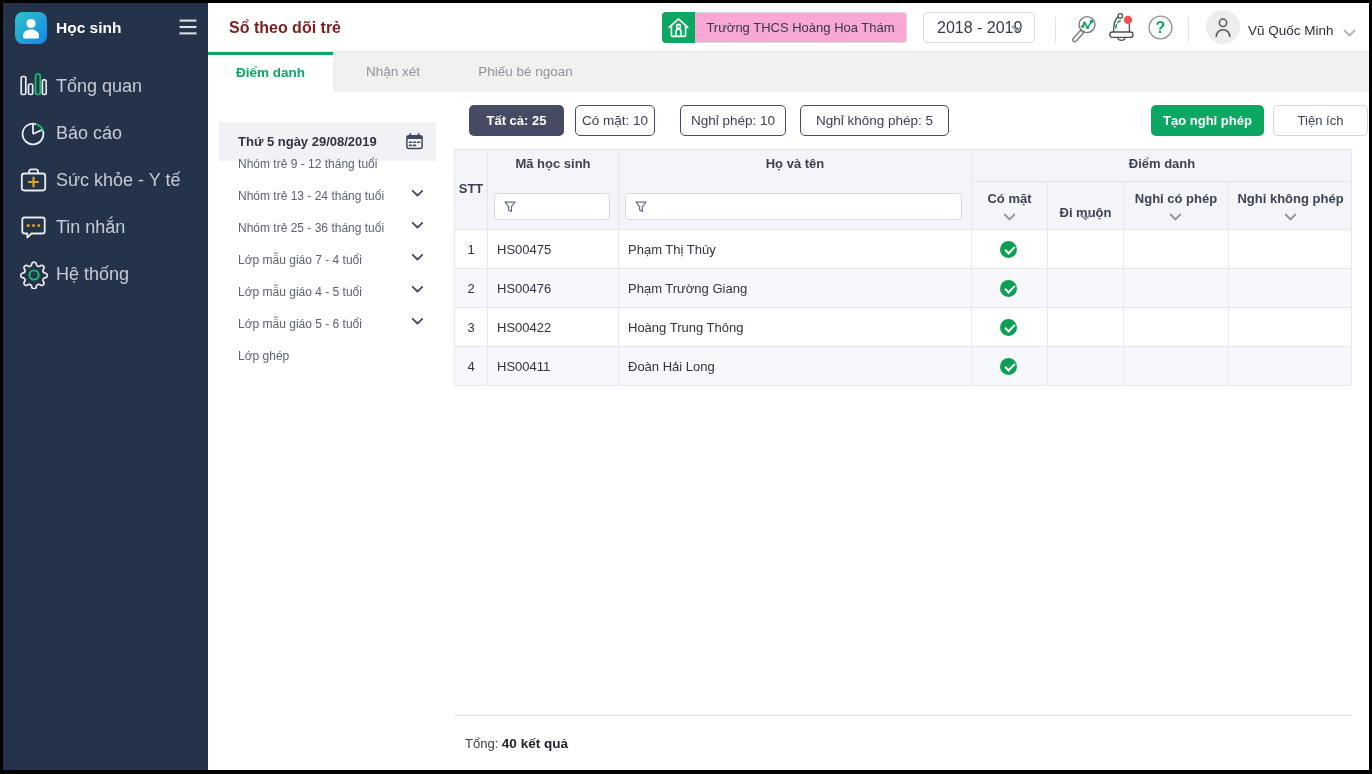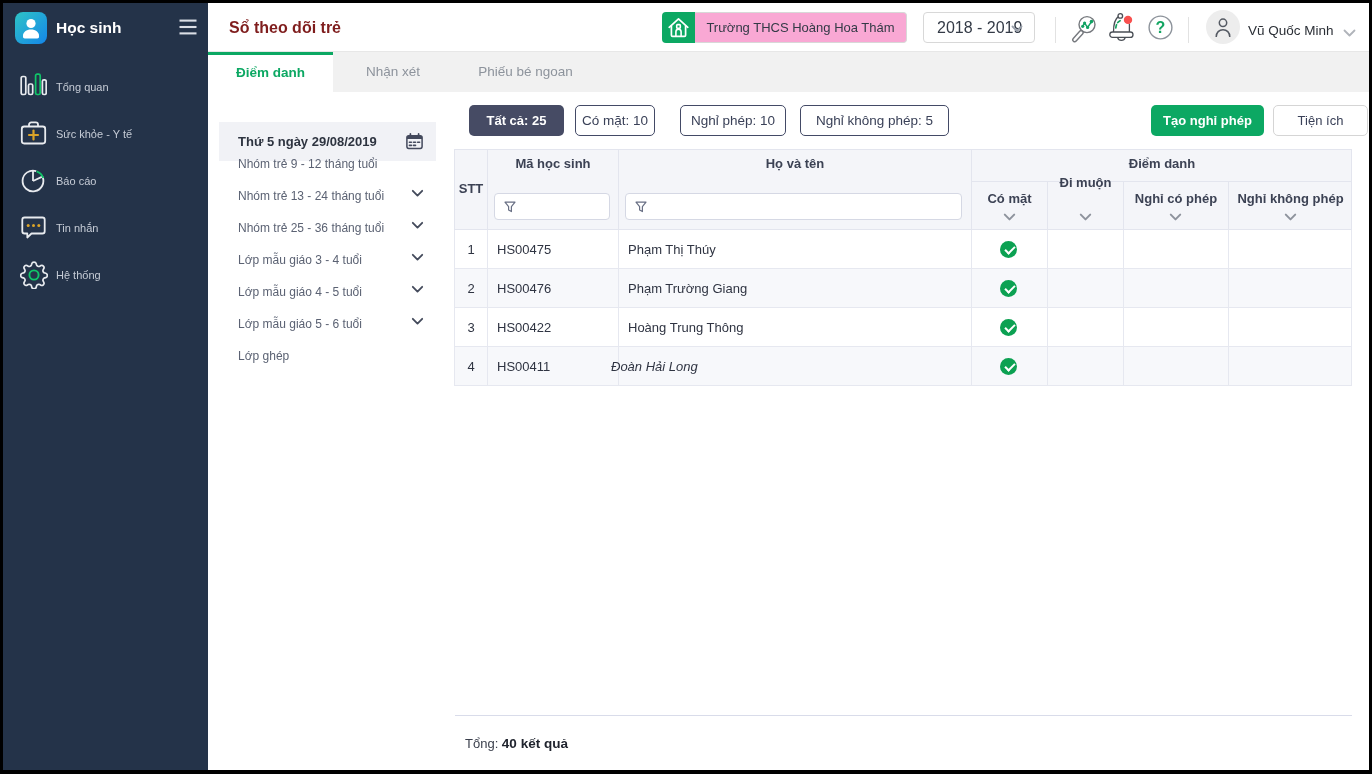--- a/index.html
+++ b/index.html
@@ -7,21 +7,21 @@
   font-family:"Liberation Sans", sans-serif; }
 .app { position:absolute; left:3px; top:3px; width:1366px; height:767px; background:#fff; overflow:hidden; }
 .abs { position:absolute; }
 
 
 .sidebar { position:absolute; left:0; top:0; width:205px; height:767px; background:#243349; }
 .logo { position:absolute; left:12px; top:9px; width:32px; height:32px; border-radius:8px;
   background:linear-gradient(135deg,#2ec4c6 0%,#1486ea 100%); }
 .brand { position:absolute; left:53px; top:16px; color:#fff; font-size:15.5px; font-weight:700; }
 .nav { position:absolute; left:0; top:63px; width:205px; }
-.nav-item { position:relative; height:41px; margin-bottom:6px; display:flex; align-items:center; color:#c6ccd6; font-size:11px;padding-left:36px; }
+.nav-item { position:relative; height:41px; margin-bottom:6px; display:flex; align-items:center; color:#c6ccd6; font-size:18px;padding-left:36px; }
 .nav-item .ic { position:absolute; left:17px; width:27px; height:27px; }
 .nav-item .lbl { position:absolute; left:53px; }
 .nav-item.active { background:#4a5468; color:#0dbd5e; font-weight:700; }
 .nav-item.active::before { content:""; position:absolute; left:0; top:0; width:4px; height:41px; background:#0fd153; }
 
 
 .header { position:absolute; left:205px; top:0; width:1161px; height:49px; background:#fff; border-bottom:1px solid #e7e7e7; }
 .title { position:absolute; left:226px; top:16px; font-size:16px; font-weight:700; color:#7f1d1d; }
 .schoolbtn { position:absolute; left:659px; top:9px; width:33px; height:31px; background:#0ca863; border-radius:4px 0 0 4px; }
 .schoolbox { position:absolute; left:692px; top:9px; width:212px; height:31px; border:1px solid #d8d8d8; border-left:none; border-radius:0 4px 4px 0; background:#f9a8d4; line-height:29px; text-align:center; font-size:13px; color:#333a46; white-space:nowrap; overflow:hidden; }
@@ -80,35 +80,35 @@
           <span class="ic"><svg width="27" height="27" viewBox="0 0 27 27" fill="none">
               <rect x="1.2" y="3.5" width="4.6" height="18" rx="1.6" stroke="#e8ebef" stroke-width="1.7"></rect>
               <rect x="8.5" y="11" width="4.2" height="10.5" rx="1.6" stroke="#e8ebef" stroke-width="1.7"></rect>
               <rect x="15.6" y="1.2" width="4.6" height="20.3" rx="1.6" stroke="#10c569" stroke-width="1.7"></rect>
               <rect x="22.4" y="6.8" width="3.8" height="14.7" rx="1.5" stroke="#e8ebef" stroke-width="1.7"></rect>
             </svg></span>
           <span class="lbl">Tổng quan</span>
         </div>
       <div class="nav-item">
           <span class="ic"><svg width="27" height="27" viewBox="0 0 27 27" fill="none">
+              <path d="M22.4 9.6 A10.4 10.4 0 1 1 16.2 4.1" stroke="#e8ebef" stroke-width="1.8"></path>
+              <path d="M13 14 V3.6" stroke="#e8ebef" stroke-width="1.8"></path>
+              <path d="M13 14 L22.4 9.6" stroke="#e8ebef" stroke-width="1.8"></path>
+              <path d="M16.6 4.3 A10.4 10.4 0 0 1 23.2 11.0" stroke="#10c569" stroke-width="1.9"></path>
+            </svg></span>
+          <span class="lbl">Báo cáo</span>
+        </div>
+      <div class="nav-item">
+          <span class="ic"><svg width="27" height="27" viewBox="0 0 27 27" fill="none">
               <rect x="1.8" y="6.5" width="23.4" height="17" rx="2.4" stroke="#e8ebef" stroke-width="1.8"></rect>
               <path d="M9 6.3 V4.6 c0-1.2 1-2.2 2.2-2.2 h4.6 c1.2 0 2.2 1 2.2 2.2 V6.3" stroke="#e8ebef" stroke-width="1.8"></path>
               <line x1="13.5" y1="10.5" x2="13.5" y2="19.5" stroke="#dba428" stroke-width="2.2" stroke-linecap="round"></line>
               <line x1="9" y1="15" x2="18" y2="15" stroke="#dba428" stroke-width="2.2" stroke-linecap="round"></line>
             </svg></span>
           <span class="lbl">Sức khỏe - Y tế</span>
-        </div>
-      <div class="nav-item">
-          <span class="ic"><svg width="27" height="27" viewBox="0 0 27 27" fill="none">
-              <path d="M22.4 9.6 A10.4 10.4 0 1 1 16.2 4.1" stroke="#e8ebef" stroke-width="1.8"></path>
-              <path d="M13 14 V3.6" stroke="#e8ebef" stroke-width="1.8"></path>
-              <path d="M13 14 L22.4 9.6" stroke="#e8ebef" stroke-width="1.8"></path>
-              <path d="M16.6 4.3 A10.4 10.4 0 0 1 23.2 11.0" stroke="#10c569" stroke-width="1.9"></path>
-            </svg></span>
-          <span class="lbl">Báo cáo</span>
         </div>
       <div class="nav-item">
           <span class="ic"><svg width="27" height="27" viewBox="0 0 27 27" fill="none">
               <path d="M4.6 3.5 h17.8 c1.3 0 2.3 1 2.3 2.3 v11.4 c0 1.3-1 2.3-2.3 2.3 H11.5 l-4.2 4 v-4 H4.6 c-1.3 0-2.3-1-2.3-2.3 V5.8 c0-1.3 1-2.3 2.3-2.3 z" stroke="#e8ebef" stroke-width="1.8" stroke-linejoin="round"></path>
               <circle cx="8.2" cy="11.5" r="1.5" fill="#dba428"></circle>
               <circle cx="13.5" cy="11.5" r="1.5" fill="#dba428"></circle>
               <circle cx="18.8" cy="11.5" r="1.5" fill="#dba428"></circle>
             </svg></span>
           <span class="lbl">Tin nhắn</span>
         </div>
@@ -192,21 +192,21 @@
           <line x1="7.5" y1="9.3" x2="9.5" y2="9.3"></line>
           <line x1="11.6" y1="9.3" x2="13.6" y2="9.3"></line>
           <line x1="3.4" y1="12.4" x2="5.4" y2="12.4"></line>
           <line x1="7.5" y1="12.4" x2="9.5" y2="12.4"></line>
         </g>
       </svg>
     </div>
   <div class="classitem" style="top:154px;">Nhóm trẻ 9 - 12 tháng tuổi</div>
   <div class="classitem" style="top:186px;">Nhóm trẻ 13 - 24 tháng tuổi</div>
   <div class="classitem" style="top:218px;">Nhóm trẻ 25 - 36 tháng tuổi</div>
-  <div class="classitem" style="top:250px;">Lớp mẫu giáo 3 - 4 tuổi</div>
+  <div class="classitem" style="top:250px;">Lớp mẫu giáo 7 - 4 tuổi</div>
   <div class="classitem" style="top:282px;">Lớp mẫu giáo 4 - 5 tuổi</div>
   <div class="classitem" style="top:314px;">Lớp mẫu giáo 5 - 6 tuổi</div>
   <div class="classitem" style="top:346px;">Lớp ghép</div>
   <svg class="cchev" style="top:186px;" width="13" height="9" viewBox="0 0 13 9" fill="none">
       <path d="M1.8 1.8 L6.5 6.6 L11.2 1.8" stroke="#434a5b" stroke-width="1.8" stroke-linecap="round" stroke-linejoin="round"></path>
     </svg>
   <svg class="cchev" style="top:218px;" width="13" height="9" viewBox="0 0 13 9" fill="none">
       <path d="M1.8 1.8 L6.5 6.6 L11.2 1.8" stroke="#434a5b" stroke-width="1.8" stroke-linecap="round" stroke-linejoin="round"></path>
     </svg>
   <svg class="cchev" style="top:250px;" width="13" height="9" viewBox="0 0 13 9" fill="none">
@@ -234,21 +234,21 @@
   <div class="abs" style="left:1044px;top:178px;width:1px;height:49px;background:#e3e5ee;"></div>
   <div class="abs" style="left:1120px;top:178px;width:1px;height:49px;background:#e3e5ee;"></div>
   <div class="abs" style="left:1225px;top:178px;width:1px;height:49px;background:#e3e5ee;"></div>
   <div class="abs" style="left:968px;top:178px;width:381px;height:1px;background:#e3e5ee;"></div>
 
   <div class="htx" style="left:451px;top:178px;width:34px;">STT</div>
   <div class="htx" style="left:485px;top:153px;width:130px;">Mã học sinh</div>
   <div class="htx" style="left:616px;top:153px;width:352px;">Họ và tên</div>
   <div class="htx" style="left:969px;top:153px;width:380px;">Điểm danh</div>
   <div class="htx" style="left:969px;top:188px;width:75px;">Có mặt</div>
-  <div class="htx" style="left:1045px;top:172px;width:75px;">Đi muộn</div>
+  <div class="htx" style="left:1045px;top:202px;width:75px;">Đi muộn</div>
   <div class="htx" style="left:1121px;top:188px;width:104px;">Nghỉ có phép</div>
   <div class="htx" style="left:1226px;top:188px;width:123px;">Nghỉ không phép</div>
   <svg class="hchev" style="left:1000px;top:210px;" width="13" height="9" viewBox="0 0 13 9" fill="none">
       <path d="M1.8 1.6 L6.5 6.4 L11.2 1.6" stroke="#8e939d" stroke-width="2" stroke-linecap="round" stroke-linejoin="round"></path>
     </svg>
   <svg class="hchev" style="left:1076px;top:210px;" width="13" height="9" viewBox="0 0 13 9" fill="none">
       <path d="M1.8 1.6 L6.5 6.4 L11.2 1.6" stroke="#8e939d" stroke-width="2" stroke-linecap="round" stroke-linejoin="round"></path>
     </svg>
   <svg class="hchev" style="left:1166px;top:210px;" width="13" height="9" viewBox="0 0 13 9" fill="none">
       <path d="M1.8 1.6 L6.5 6.4 L11.2 1.6" stroke="#8e939d" stroke-width="2" stroke-linecap="round" stroke-linejoin="round"></path>
@@ -288,21 +288,21 @@
   <div class="bodytxt" style="left:494px;top:239px;">HS00475</div>
   <div class="bodytxt" style="left:625px;top:239px;">Phạm Thị Thúy</div>
   <div class="bodytxt" style="left:451px;top:278px;width:34px;text-align:center;">2</div>
   <div class="bodytxt" style="left:494px;top:278px;">HS00476</div>
   <div class="bodytxt" style="left:625px;top:278px;">Phạm Trường Giang</div>
   <div class="bodytxt" style="left:451px;top:317px;width:34px;text-align:center;">3</div>
   <div class="bodytxt" style="left:494px;top:317px;">HS00422</div>
   <div class="bodytxt" style="left:625px;top:317px;">Hoàng Trung Thông</div>
   <div class="bodytxt" style="left:451px;top:356px;width:34px;text-align:center;">4</div>
   <div class="bodytxt" style="left:494px;top:356px;">HS00411</div>
-  <div class="bodytxt" style="left:608px;top:356px;font-style:italic;">Đoàn Hải Long</div>
+  <div class="bodytxt" style="left:625px;top:356px;">Đoàn Hải Long</div>
   <div class="chk" style="left:997px;top:238px;"></div>
   <div class="chk" style="left:997px;top:277px;"></div>
   <div class="chk" style="left:997px;top:316px;"></div>
   <div class="chk" style="left:997px;top:355px;"></div>
 
   <div class="footline"></div>
   <div class="foot">Tổng: <b>40 kết quả</b></div>
 </div>
 
 </body></html>

